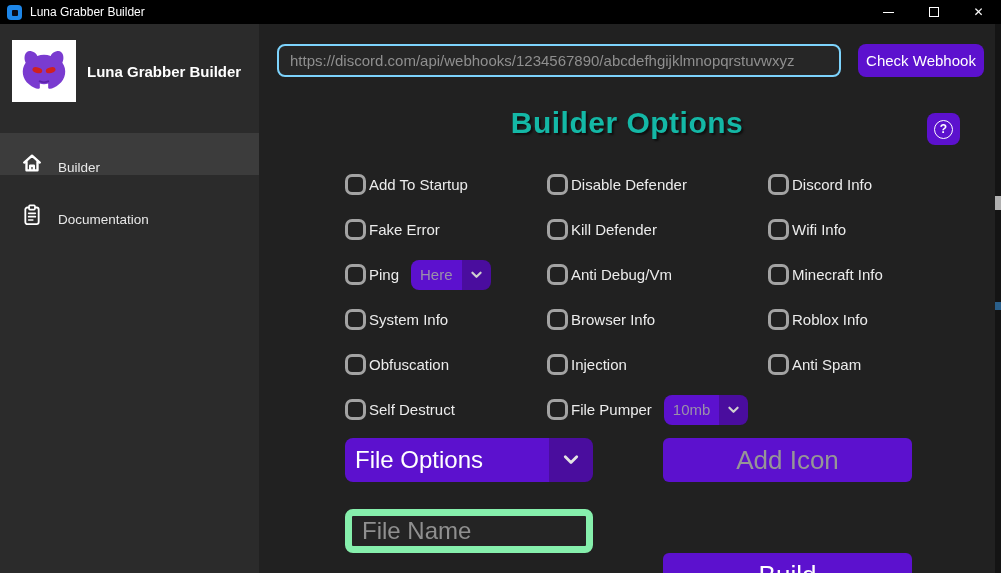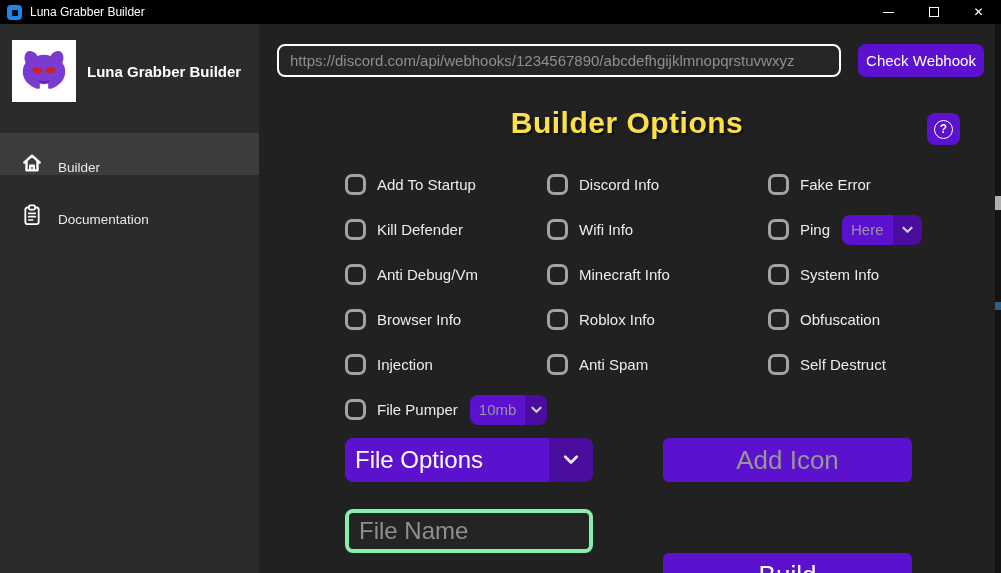--- a/index.html
+++ b/index.html
@@ -32,63 +32,63 @@
               color:#e8e8e8; font-size:13.5px; cursor:pointer; }
   .nav-item.active { background:#3c3c3c; }
   .nav-item + .nav-item { margin-top:10px; }
   .nav-icon { width:24px; height:24px; margin-right:14px; display:flex;
               align-items:center; justify-content:center; }
 
   
   .main { position:absolute; top:24px; left:259px; width:736px; height:549px; background:#212121; }
 
   .webhook-input { position:absolute; left:18px; top:20px; width:564px; height:33px;
-                   background:#262626; border:2px solid #ffffff; border-radius:8px;
+                   background:#262626; border:2px solid #7dd3fc; border-radius:8px;
                    color:#dcdcdc; font-size:15px; padding:0 11px; outline:none;
                    font-family:"Liberation Sans", sans-serif; }
   .webhook-input::placeholder { color:#8f8f8f; }
   .btn { border:none; cursor:pointer; font-family:"Liberation Sans", sans-serif; }
   .check-webhook { position:absolute; left:599px; top:20px; width:126px; height:33px;
                    background:var(--accent); color:#fff; font-size:15px; border-radius:8px; }
 
   .page-title { position:absolute; top:82px; left:0; width:736px; text-align:center;
-                color:#fde047; font-size:30px; font-weight:bold; letter-spacing:0.5px;
+                color:#14b8a6; font-size:30px; font-weight:bold; letter-spacing:0.5px;
                 text-shadow:2px 2px 2px rgba(0,0,0,0.55); }
   .help-btn { position:absolute; left:668px; top:89px; width:33px; height:32px;
               background:var(--accent); border-radius:8px; display:flex;
               align-items:center; justify-content:center; }
   .help-circle { width:19px; height:19px; border:1.6px solid #fff; border-radius:50%;
                  color:#fff; font-size:12px; font-weight:bold; display:flex;
                  align-items:center; justify-content:center; }
 
   .options-grid { position:absolute; left:86px; top:138px;
                   display:grid; grid-template-columns:202px 221px auto;
                   grid-auto-rows:45px; align-items:center; }
   .opt { display:flex; align-items:center; cursor:pointer; }
   .cb { width:21px; height:21px; border:3px solid #a3a3a3; border-radius:7px;
         flex:0 0 auto; background:transparent; }
-  .opt-label { color:#ececec; font-size:15px; margin-left:11px; white-space:nowrap; }
+  .opt-label { color:#ececec; font-size:15px; margin-left:3px; white-space:nowrap; }
 
   .dd { display:inline-flex; height:30px; border-radius:8px; overflow:hidden;
         margin-left:12px; cursor:pointer; }
   .dd-main { background:var(--accent); color:#9a91a9; font-size:15px;
              display:flex; align-items:center; padding:0 9px; }
   .dd-chev { background:var(--accent-dark); width:29px; display:flex;
              align-items:center; justify-content:center; }
 
   .file-options { position:absolute; left:86px; top:414px; width:248px; height:44px;
                   border-radius:8px; overflow:hidden; display:flex; cursor:pointer; }
   .file-options .fo-main { flex:1; background:var(--accent); color:#fff; font-size:24px;
                            display:flex; align-items:center; padding-left:10px; }
   .file-options .fo-chev { width:44px; background:var(--accent-dark); display:flex;
                            align-items:center; justify-content:center; }
   .add-icon { position:absolute; left:404px; top:414px; width:249px; height:44px;
               background:var(--accent); color:#969696; font-size:26px; border-radius:6px; }
   .file-name { position:absolute; left:86px; top:485px; width:248px; height:44px;
-               background:#242424; border:4px solid #86efac; border-radius:8px;
+               background:#242424; border:7px solid #86efac; border-radius:8px;
                color:#dcdcdc; font-size:24px; padding:0 10px; outline:none;
                font-family:"Liberation Sans", sans-serif; }
   .file-name::placeholder { color:#8f8f8f; }
   .build { position:absolute; left:404px; top:485px; width:249px; height:44px;
            background:var(--accent); color:#fff; font-size:26px; border-radius:6px;margin-top:44px; }
 
   
   .edge-strip { position:absolute; top:24px; right:0; width:6px; height:549px; background:#141414; }
   .fleck-a { position:absolute; right:0; top:172px; width:6px; height:14px; background:#b0b0b0; }
   .fleck-b { position:absolute; right:0; top:278px; width:6px; height:8px; background:#2a5f8a; }
@@ -159,20 +159,24 @@
     </div>
 
     <div class="options-grid">
 
       <label class="opt">
         <span class="cb"></span>
         <span class="opt-label">Add To Startup</span>
       </label>
       <label class="opt">
         <span class="cb"></span>
+        <span class="opt-label">Disable Defender</span>
+      </label>
+      <label class="opt">
+        <span class="cb"></span>
         <span class="opt-label">Discord Info</span>
       </label>
 
       <label class="opt">
         <span class="cb"></span>
         <span class="opt-label">Fake Error</span>
       </label>
       <label class="opt">
         <span class="cb"></span>
         <span class="opt-label">Kill Defender</span>

